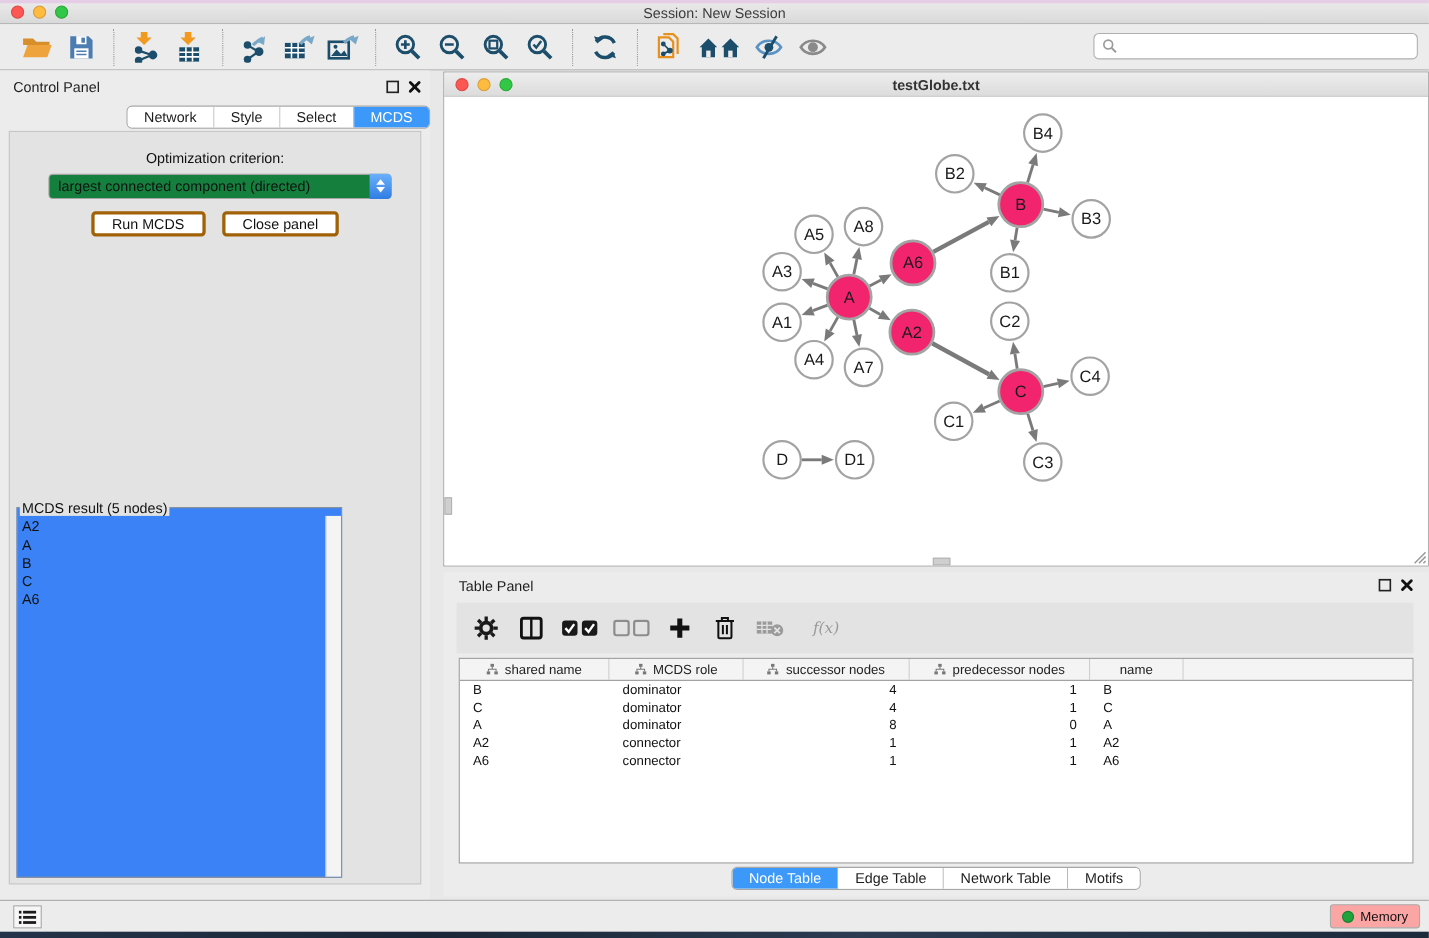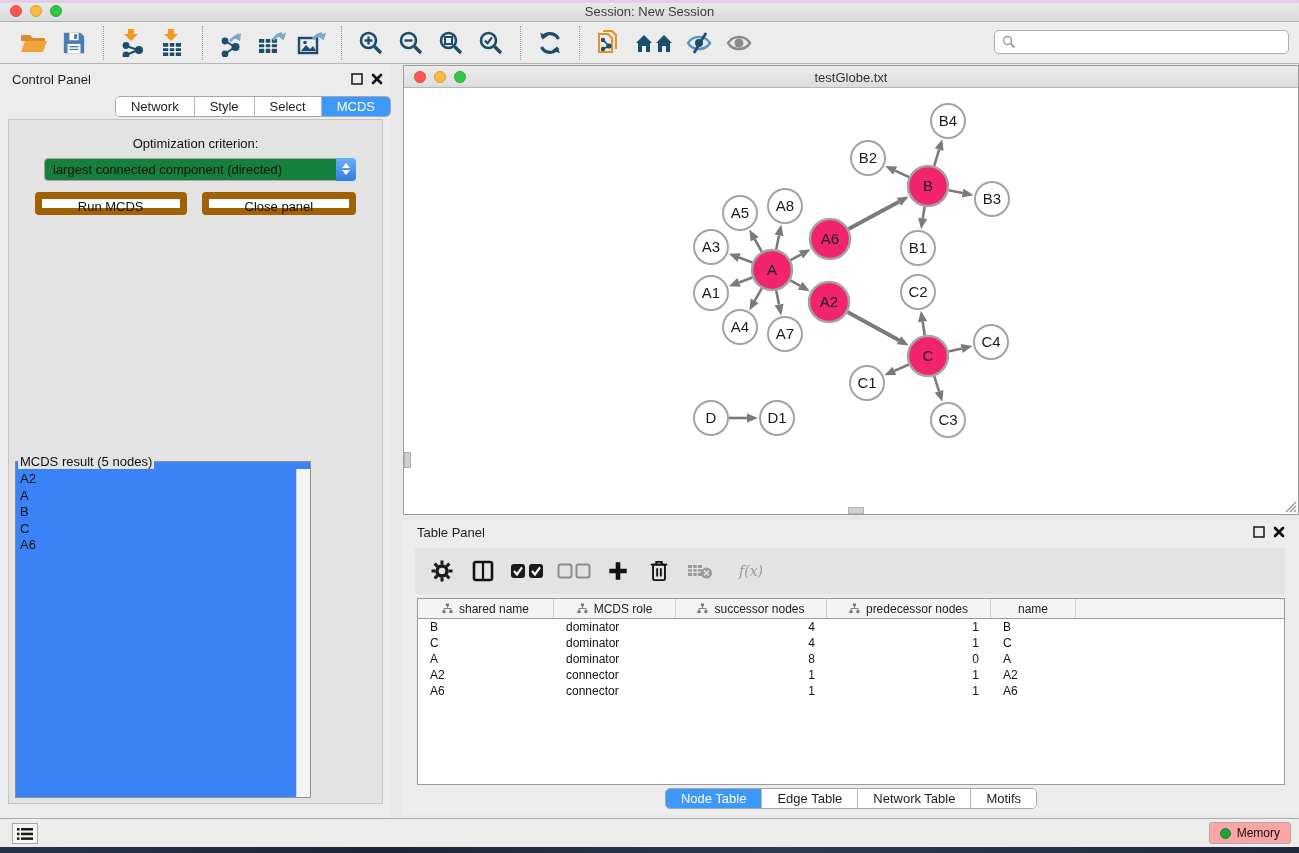--- a/index.html
+++ b/index.html
@@ -40,34 +40,34 @@
     border:1px solid #c6c6c6; }
   .opt-label { position:absolute; top:16px; width:100%; text-align:center; font-size:13px; color:#111; }
   .dropdown { position:absolute; left:35px; top:38px; width:312px; height:23px; background:#15803d;
     border:1px solid #a5a5a5; border-radius:4px; display:flex; align-items:center; }
   .dropdown .dd-text { flex:1; padding-left:8px; font-size:13px; color:#111; white-space:nowrap; overflow:hidden; }
   .dd-stepper { width:20px; height:23px; margin:-1px -1px 0 0; border-radius:0 4px 4px 0;
     background:linear-gradient(#6cb0fb,#2f7de3); display:flex; flex-direction:column; align-items:center; justify-content:center; gap:2px; }
   .tri-up { width:0; height:0; border-left:4px solid transparent; border-right:4px solid transparent; border-bottom:5px solid #fff; }
   .tri-down { width:0; height:0; border-left:4px solid transparent; border-right:4px solid transparent; border-top:5px solid #fff; }
   .cp-buttons { position:absolute; top:72px; width:100%; display:flex; justify-content:center; gap:15px; }
-  .mac-btn { background:#fff; border:7px solid #a16207; border-radius:4px; height:23px; padding:0 36px;
+  .mac-btn { background:#fff; border:3px solid #a16207; border-radius:4px; height:23px; padding:0 16px;
     font-family:"Liberation Sans",sans-serif; font-size:13px; color:#111; }
   fieldset.result-box { position:absolute; left:6px; top:334px; width:296px; height:344px;
     border:1px solid #909090; background:#3b82f6; }
   fieldset.result-box legend { font-size:13px; color:#111; padding:0 2px; margin-left:2px; background:#e3e3e3; }
   .result-list { position:absolute; left:0; top:0; right:14px; bottom:0; padding:2px 0 0 4px;
     font-size:13px; line-height:16.5px; color:#111; overflow:hidden; }
   .result-scroll { position:absolute; right:0; top:0; bottom:0; width:14px; background:#f4f4f4; border-left:1px solid #d6d6d6; }
 
   
   .net-window { position:absolute; left:403px; top:65px; width:896px; height:450px;
     border:1px solid #9e9e9e; background:#fff; }
   .net-titlebar { position:absolute; left:0; top:0; width:100%; height:22px;
-    background:linear-gradient(#ededed,#dcdcdc); border-bottom:1px solid #b7b7b7; }
+    background:linear-gradient(#ededed,#dcdcdc); border-bottom:1px solid #b7b7b7;font-weight:bold; }
   .net-title { position:absolute; width:100%; top:4px; text-align:center; font-size:13px; color:#333; }
   .net-canvas { position:absolute; left:0; top:22px; width:894px; height:426px; background:#fff; }
   .net-scroll-v { position:absolute; left:0px; top:364px; width:7px; height:16px; background:#cfcfcf; border:1px solid #b3b3b3; }
   .net-scroll-h { position:absolute; left:444px; bottom:0px; width:16px; height:7px; background:#cfcfcf; border:1px solid #b3b3b3; }
   .resize-grip { position:absolute; right:1px; bottom:1px; }
 
   
   .table-panel { position:absolute; left:403px; top:520px; width:896px; height:295px; background:#ececec; }
   .tp-header { position:absolute; left:14px; top:5px; font-size:13px; color:#1e1e1e; }
   .tp-toolbar { position:absolute; left:12px; top:28px; right:14px; height:46px; background:#e3e3e3;

